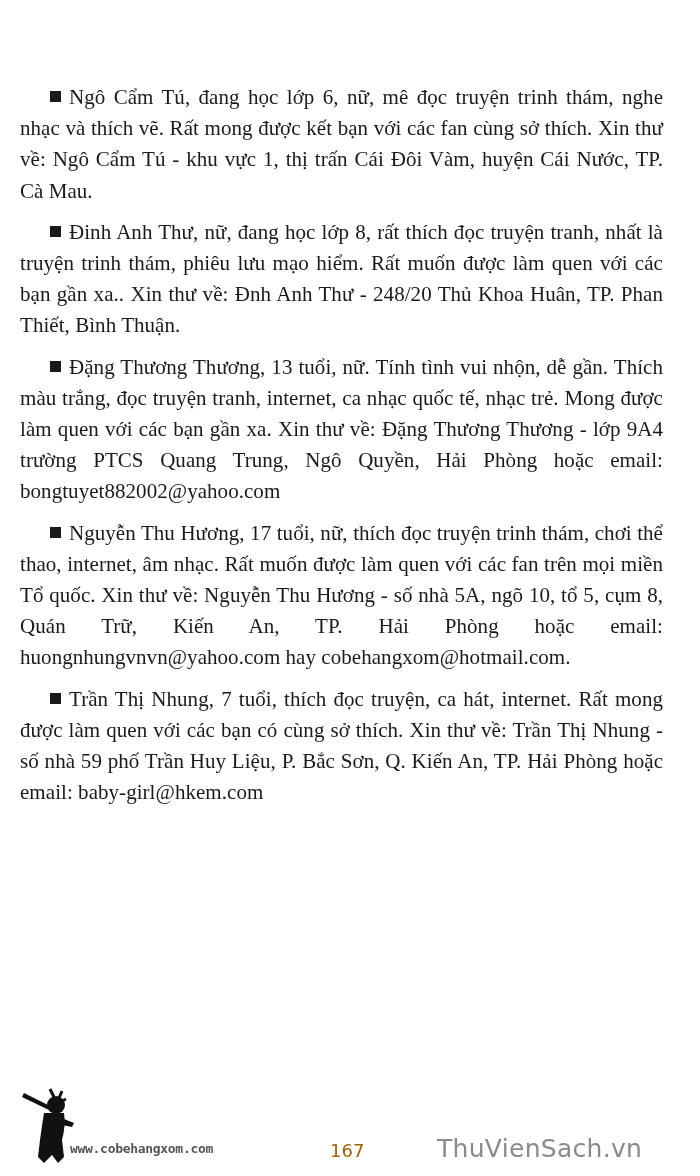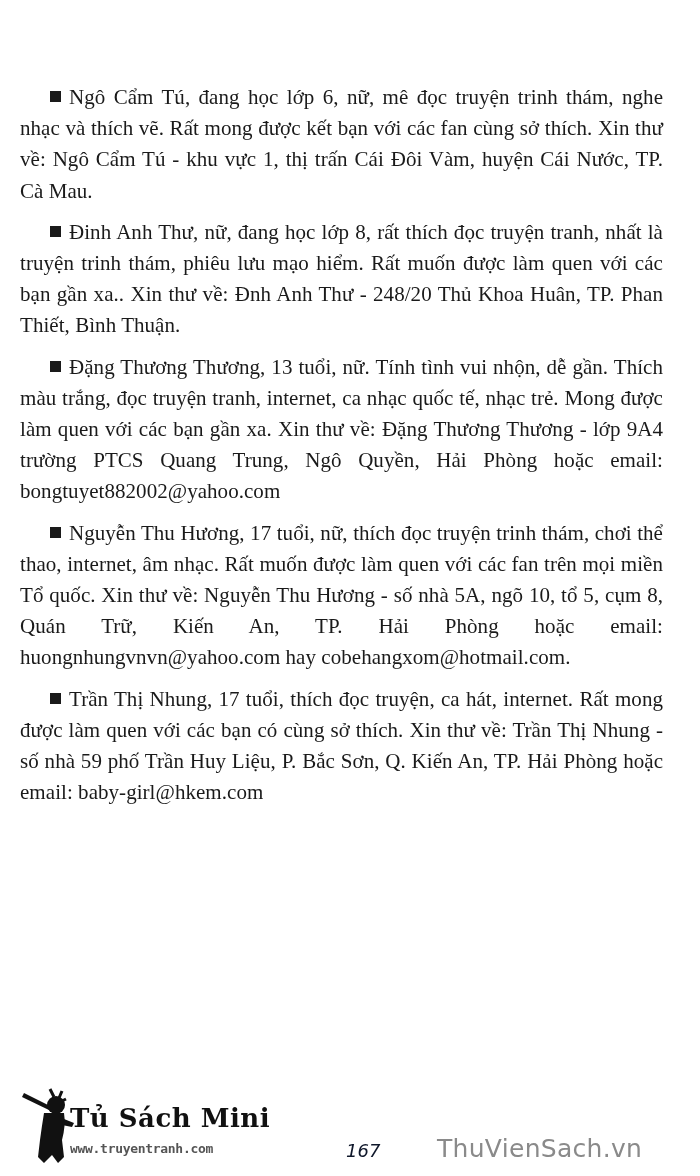--- a/index.html
+++ b/index.html
@@ -20,45 +20,44 @@
   .mascot { position: absolute; left: 0; top: 0; width: 55px; height: 80px; }
   .logo-title {
     position: absolute; left: 48px; top: 18px; font-family: "DejaVu Serif", serif;
     font-weight: bold; font-size: 26px; color: #111; letter-spacing: 0.5px; white-space: nowrap;
   }
   .logo-url {
     position: absolute; left: 48px; top: 56px; font-family: "DejaVu Sans Mono", monospace;
     font-size: 13px; font-weight: bold; color: #555; letter-spacing: -0.3px; white-space: nowrap;
   }
   .page-number {
-    position: absolute; left: 346px; top: 1140px; font-family: "DejaVu Sans", sans-serif;
-    font-size: 18px; font-style: italic; color: #0f172a;
+    position: absolute; left: 330px; top: 1140px; font-family: "DejaVu Sans", sans-serif;
+    font-size: 18px; color: #a16207;
   }
   .watermark {
     position: absolute; left: 437px; top: 1134px; font-family: "DejaVu Sans", sans-serif;
     font-size: 25px; color: #8a8a8a; letter-spacing: 0.3px; white-space: nowrap;
   }
 </style>
 </head>
 <body>
 
 <div class="page">
   <p class="entry"><span class="bullet"></span><span>Ngô Cẩm Tú, đang học lớp 6, nữ, mê đọc truyện trinh thám, nghe nhạc và thích vẽ. Rất mong được kết bạn với các fan cùng sở thích. Xin thư về: Ngô Cẩm Tú - khu vực 1, thị trấn Cái Đôi Vàm, huyện Cái Nước, TP. Cà Mau.</span></p>
   <p class="entry"><span class="bullet"></span><span>Đinh Anh Thư, nữ, đang học lớp 8, rất thích đọc truyện tranh, nhất là truyện trinh thám, phiêu lưu mạo hiểm. Rất muốn được làm quen với các bạn gần xa.. Xin thư về: Đnh Anh Thư - 248/20 Thủ Khoa Huân, TP. Phan Thiết, Bình Thuận.</span></p>
   <p class="entry"><span class="bullet"></span><span>Đặng Thương Thương, 13 tuổi, nữ. Tính tình vui nhộn, dễ gần. Thích màu trắng, đọc truyện tranh, internet, ca nhạc quốc tế, nhạc trẻ. Mong được làm quen với các bạn gần xa. Xin thư về: Đặng Thương Thương - lớp 9A4 trường PTCS Quang Trung, Ngô Quyền, Hải Phòng hoặc email: bongtuyet882002@yahoo.com</span></p>
   <p class="entry"><span class="bullet"></span><span>Nguyễn Thu Hương, 17 tuổi, nữ, thích đọc truyện trinh thám, chơi thể thao, internet, âm nhạc. Rất muốn được làm quen với các fan trên mọi miền Tổ quốc. Xin thư về: Nguyễn Thu Hương - số nhà 5A, ngõ 10, tổ 5, cụm 8, Quán Trữ, Kiến An, TP. Hải Phòng hoặc email: huongnhungvnvn@yahoo.com hay cobehangxom@hotmail.com.</span></p>
-  <p class="entry"><span class="bullet"></span><span>Trần Thị Nhung, 17 tuổi, thích đọc truyện, ca hát, internet. Rất mong được làm quen với các bạn có cùng sở thích. Xin thư về: Trần Thị Nhung - số nhà 59 phố Trần Huy Liệu, P. Bắc Sơn, Q. Kiến An, TP. Hải Phòng hoặc email: baby-girl@hkem.com</span></p>
+  <p class="entry"><span class="bullet"></span><span>Trần Thị Nhung, 7 tuổi, thích đọc truyện, ca hát, internet. Rất mong được làm quen với các bạn có cùng sở thích. Xin thư về: Trần Thị Nhung - số nhà 59 phố Trần Huy Liệu, P. Bắc Sơn, Q. Kiến An, TP. Hải Phòng hoặc email: baby-girl@hkem.com</span></p>
 </div>
 
 <div class="footer-logo">
   <svg class="mascot" viewBox="0 0 55 80">
     <path d="M2 8 L30 22 L29 26 L0 12 Z" fill="#111"></path>
     <circle cx="34" cy="20" r="9" fill="#111"></circle>
     <path d="M28 4 L32 12 M40 6 L37 13 M44 14 L40 16" stroke="#111" stroke-width="3"></path>
     <path d="M22 28 Q20 40 18 55 L16 72 L22 78 L30 70 L36 78 L42 72 L40 55 Q44 40 42 28 Z" fill="#111"></path>
     <path d="M42 34 L52 38 L50 42 L40 40 Z" fill="#111"></path>
   </svg>
-  <div class="logo-title">Tủ Sách Mini</div>
-  <div class="logo-url">www.truyentranh.com</div>
+  <div class="logo-url">www.cobehangxom.com</div>
 </div>
 
 <div class="page-number">167</div>
 <div class="watermark">ThuVienSach.vn</div>
 
 </body></html>

